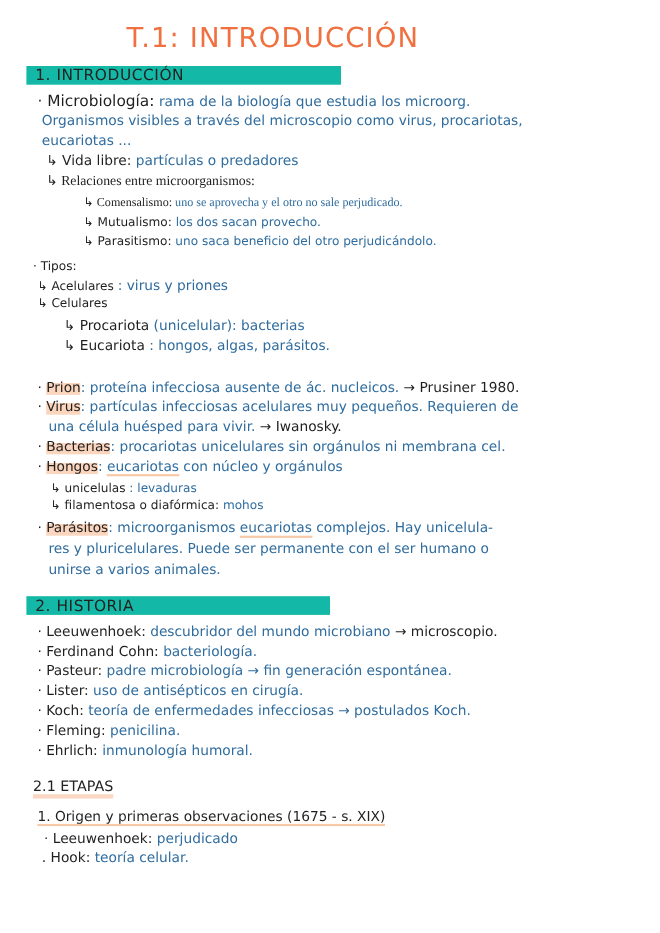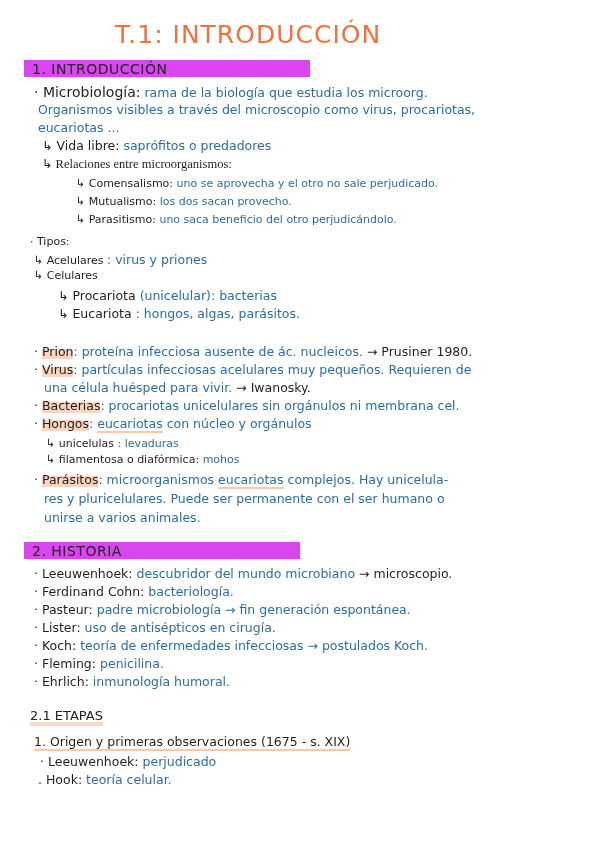--- a/index.html
+++ b/index.html
@@ -9,21 +9,21 @@
     color: #1a1a1a;
   }
   .page { position: absolute; left: 0; top: 0; width: 600px; height: 620px; }
   .title {
     position: absolute; left: 115px; top: 20px;
     font-family: "DejaVu Sans", sans-serif; font-size: 25px; letter-spacing: 1px;
     color: #f07040; font-weight: normal;
   }
   .h1 {
     position: absolute; left: 24px; height: 17px; width: 278px;
-    background: #d946ef; font-size: 14px; line-height: 18px; padding-left: 8px;
+    background: #14b8a6; font-size: 14px; line-height: 18px; padding-left: 8px;
     color: #222; letter-spacing: 0.5px;
   }
   .h2 {
     position: absolute; font-size: 13px; color: #222;
     border-bottom: 4px solid #fbd7c4; line-height: 12px;
   }
   .line {
     position: absolute; white-space: nowrap; font-size: 12.5px; line-height: 16px;
   }
   .k { color: #1f1f1f; }
@@ -45,27 +45,27 @@
   <div class="line" style="left:34px; top:84px;">
     <span class="k" style="font-size:14px;">· Microbiología:</span>
     <span class="v">rama de la biología que estudia los microorg.</span>
   </div>
   <div class="line v" style="left:38px; top:102px;">Organismos visibles a través del microscopio como virus, procariotas,</div>
   <div class="line v" style="left:38px; top:120px;">eucariotas ...</div>
 
   <div class="line" style="left:42px; top:138px;">
     <span class="arrow">↳</span>
     <span class="k">Vida libre:</span>
-    <span class="v">saprófitos o predadores</span>
+    <span class="v">partículas o predadores</span>
   </div>
   <div class="line" style="left:42px; top:156px;font-family:Liberation Serif, serif;">
     <span class="arrow">↳</span>
     <span class="k">Relaciones entre microorganismos:</span>
   </div>
-  <div class="line sm" style="left:76px; top:176px;">
+  <div class="line sm" style="left:76px; top:176px;font-family:Liberation Serif, serif;">
     <span class="arrow">↳</span>
     <span class="k">Comensalismo:</span>
     <span class="v">uno se aprovecha y el otro no sale perjudicado.</span>
   </div>
   <div class="line sm" style="left:76px; top:194px;">
     <span class="arrow">↳</span>
     <span class="k">Mutualismo:</span>
     <span class="v">los dos sacan provecho.</span>
   </div>
   <div class="line sm" style="left:76px; top:212px;">

